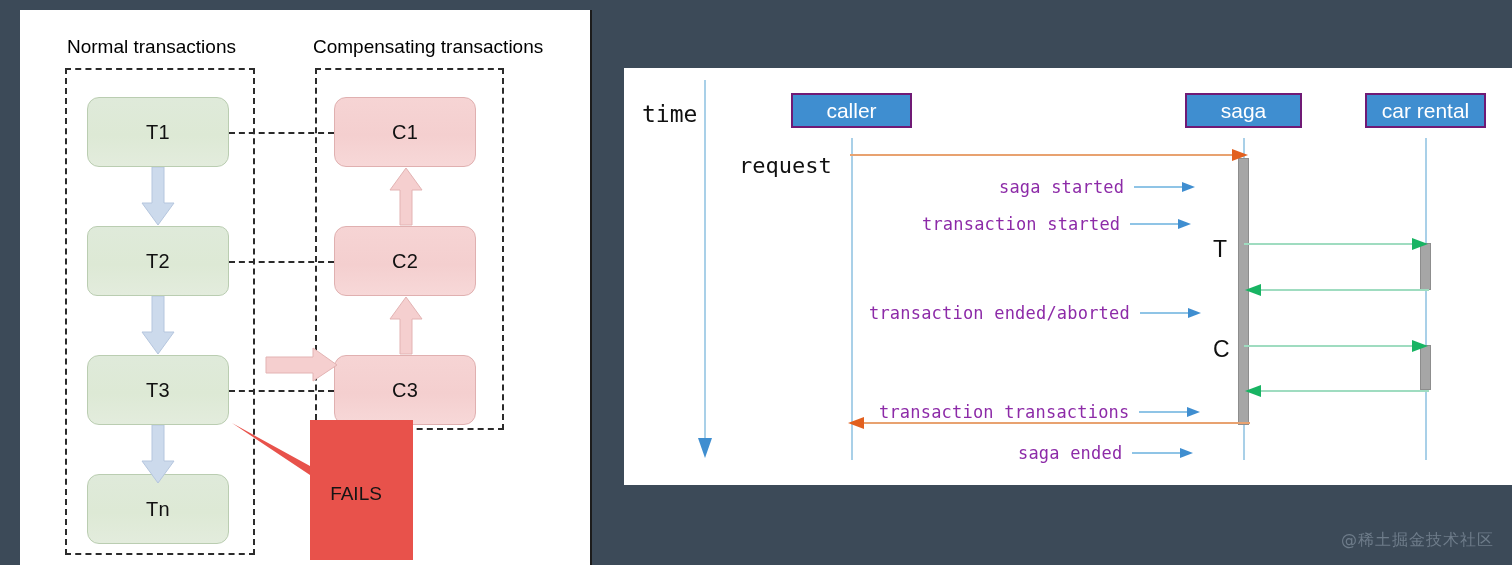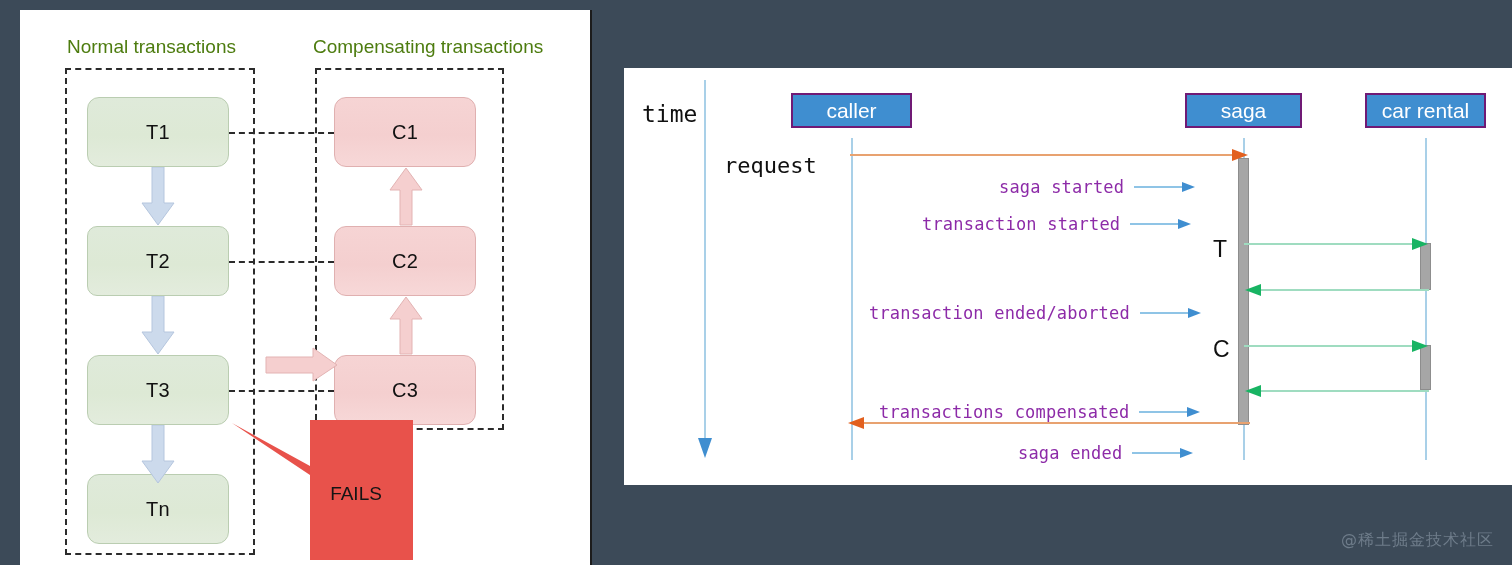--- a/index.html
+++ b/index.html
@@ -23,21 +23,21 @@
     top: 10px;
     width: 570px;
     height: 555px;
     background: #ffffff;
     border-right: 2px solid #1c1c1c;
     overflow: hidden;
   }
   .col-title {
     position: absolute;
     font-size: 19px;
-    color: #4d7c0f;
+    color: #000000;
     white-space: nowrap;
     font-family: "Liberation Sans", sans-serif;
   }
   #title-normal { left: 47px; top: 26px; }
   #title-comp   { left: 293px; top: 26px; }
 
   .dashed-group {
     position: absolute;
     border: 2px dashed #2b2b2b;
     box-sizing: border-box;
@@ -125,21 +125,21 @@
   }
   #time-label {
     position: absolute;
     left: 18px;
     top: 33px;
     font-size: 23px;
     color: #101010;
   }
   #request-label {
     position: absolute;
-    left: 100px;
+    left: 115px;
     top: 85px;
     font-size: 22px;
     color: #101010;
   }
   
   #time-axis { position: absolute; left: 70px; top: 12px; width: 22px; height: 380px; }
 
   
   .actor-box {
     position: absolute;
@@ -357,21 +357,21 @@
 
     <div class="event-row" id="ev-2">
       <span class="mono event-label">transaction ended/aborted</span>
       <svg class="event-arrow" width="62" height="12" viewBox="0 0 62 12">
         <line x1="0" y1="6" x2="52" y2="6" stroke="#8fc4e6" stroke-width="2"></line>
         <polygon points="61,6 48,1 48,11" fill="#3f8ed0"></polygon>
       </svg>
     </div>
 
     <div class="event-row" id="ev-3">
-      <span class="mono event-label">transactions compensated</span>
+      <span class="mono event-label">transaction transactions</span>
       <svg class="event-arrow" width="62" height="12" viewBox="0 0 62 12">
         <line x1="0" y1="6" x2="52" y2="6" stroke="#8fc4e6" stroke-width="2"></line>
         <polygon points="61,6 48,1 48,11" fill="#3f8ed0"></polygon>
       </svg>
     </div>
 
     <div class="event-row" id="ev-4">
       <span class="mono event-label">saga ended</span>
       <svg class="event-arrow" width="62" height="12" viewBox="0 0 62 12">
         <line x1="0" y1="6" x2="52" y2="6" stroke="#8fc4e6" stroke-width="2"></line>

